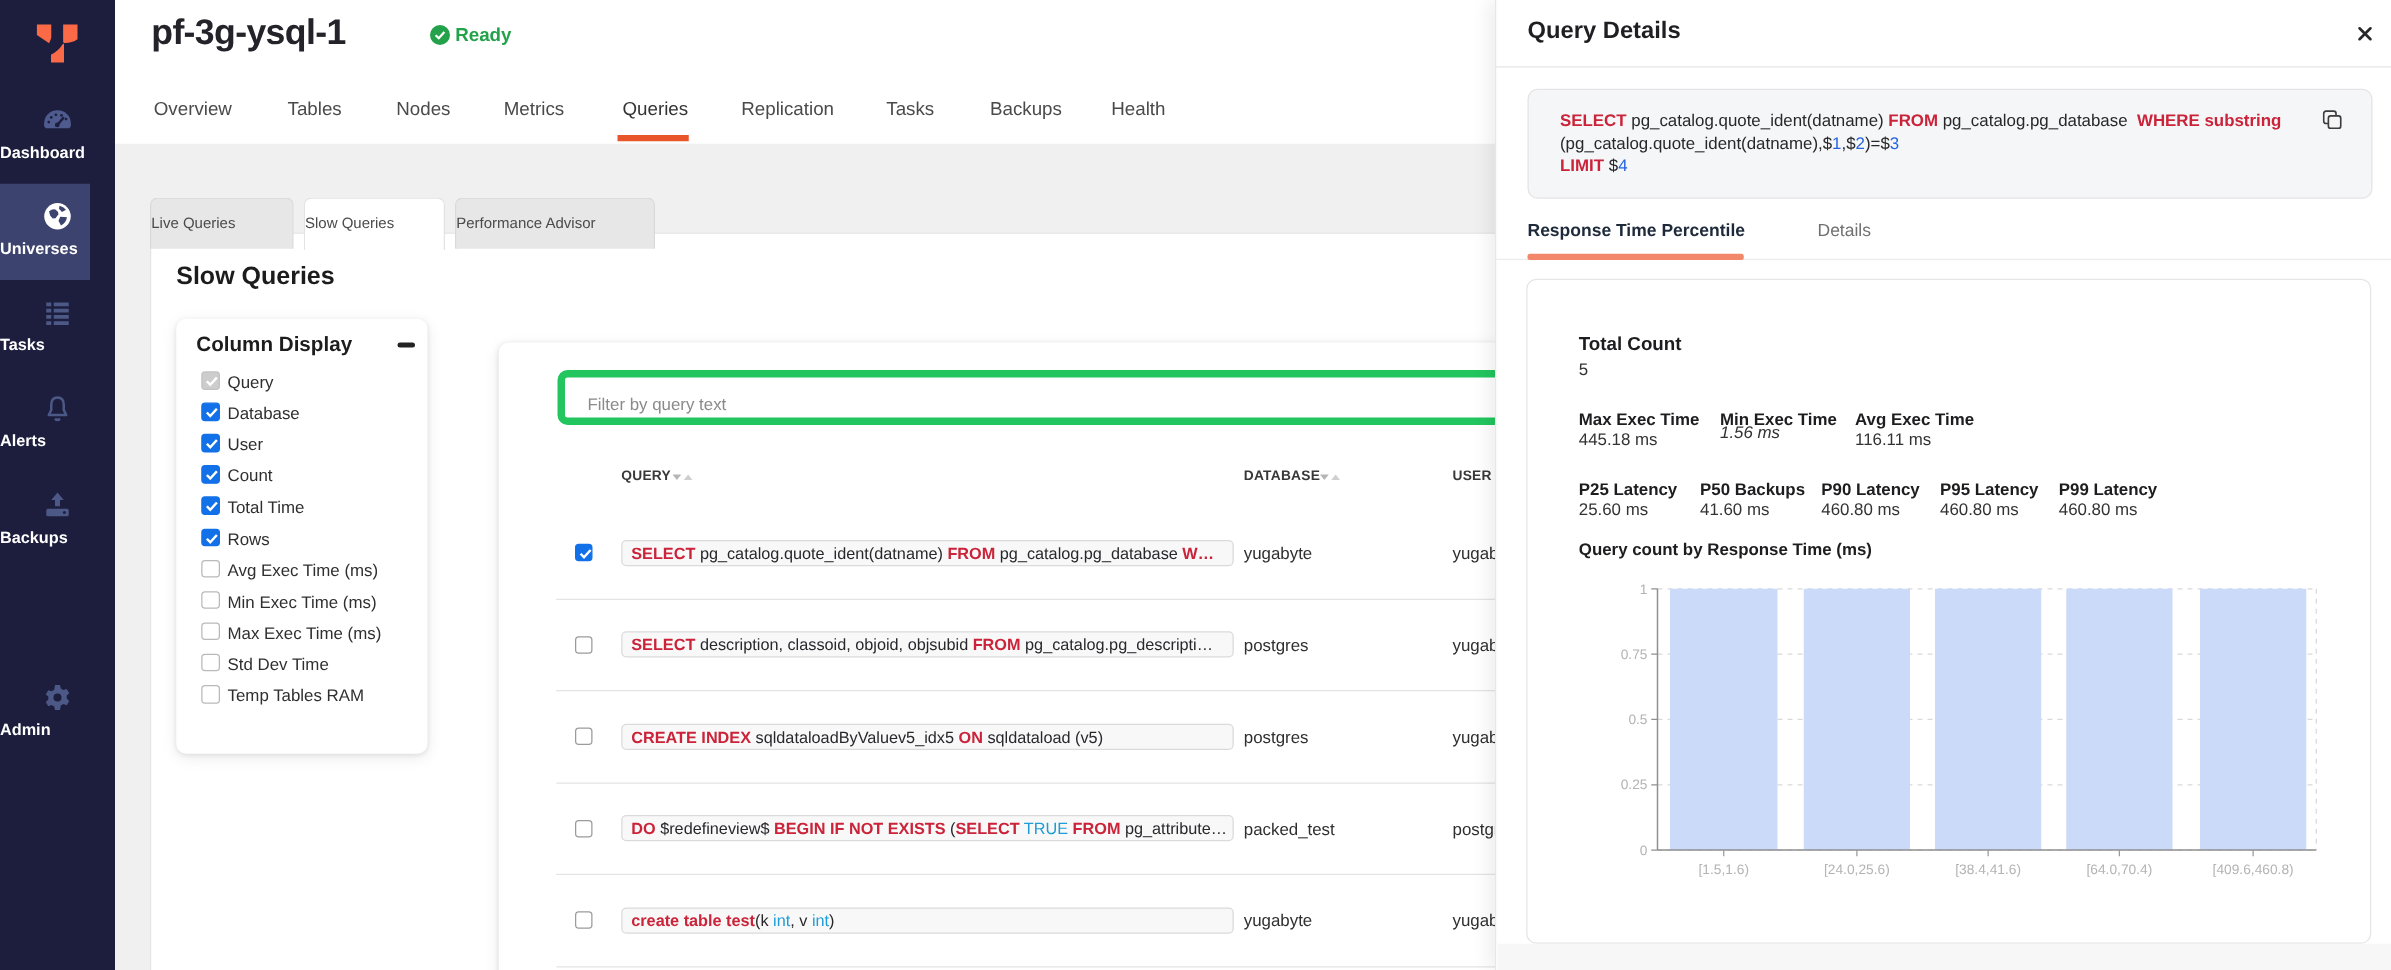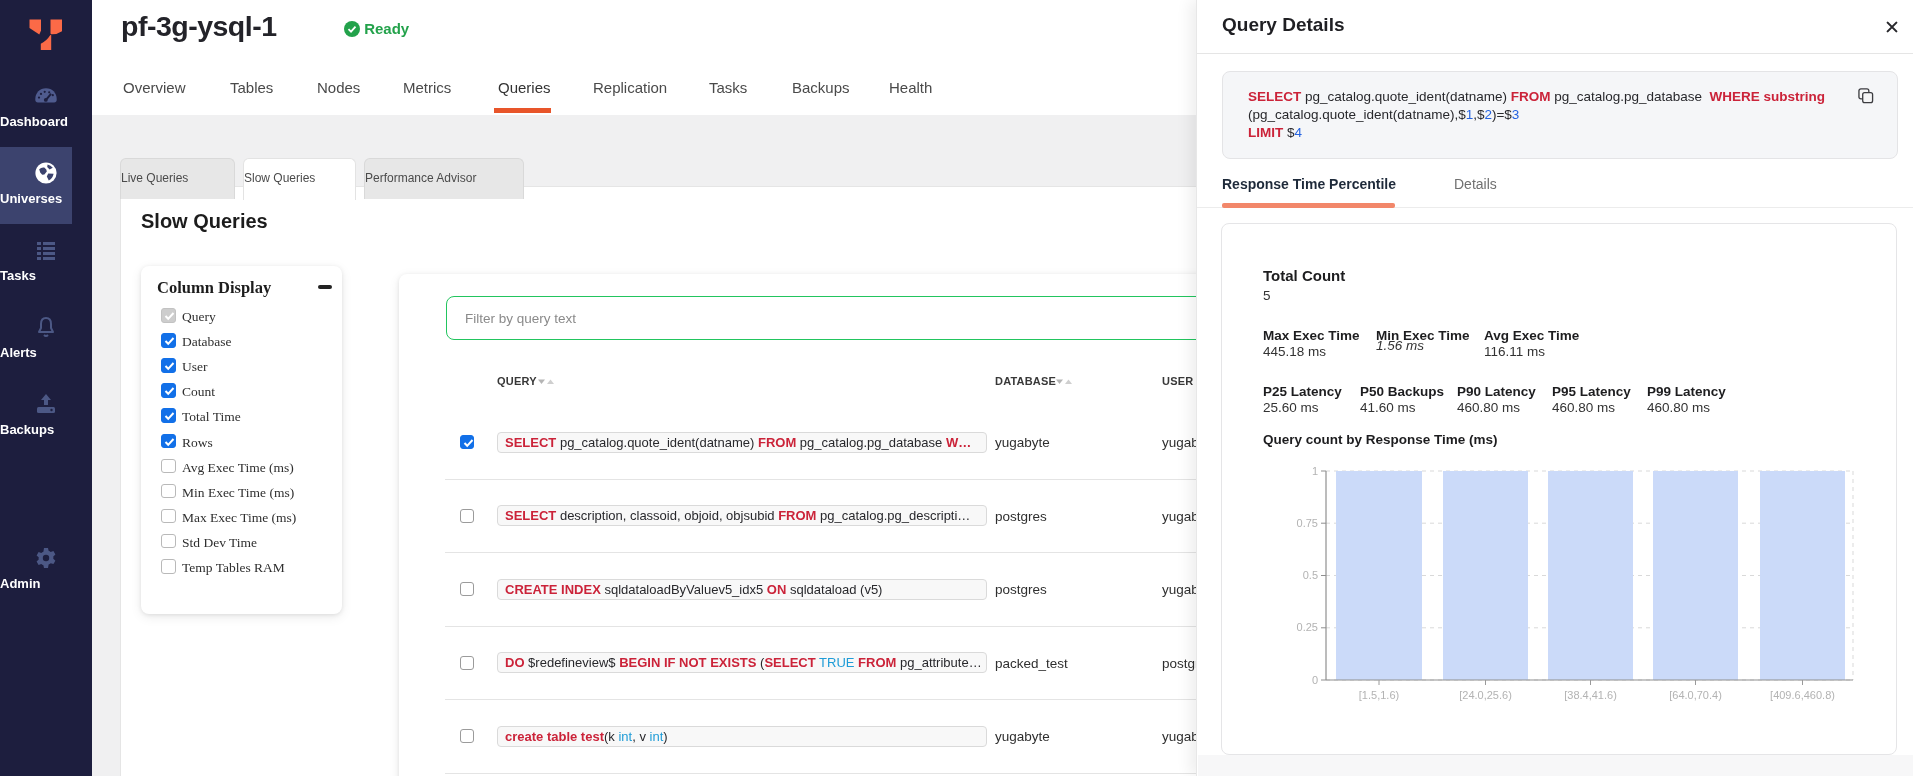--- a/index.html
+++ b/index.html
@@ -20,32 +20,32 @@
 #underline { left:494px; top:108px; width:57px; height:5px; background:#e8552a; }
 
 #graybg { left:92px; top:115px; width:1821px; height:661px; background:#f0f0f1; }
 
 .subtab { position:absolute; top:146px; height:41px; background:#e7e7e7; border:1px solid #d9d9d9; border-bottom:none; border-radius:6px 6px 0 0; font-size:12px; color:#4b4b4b; line-height:39px; z-index:6;margin-top:12px; }
 .subtab.active { background:#fff; color:#4b4b4b; border-color:#e3e3e3; height:42px; z-index:7; }
 
 #maincard { left:120px; top:186px; width:1780px; height:600px; background:#fff; border:1px solid #e5e5e5; border-radius:0 8px 0 0; }
 #sqheading { left:141px; top:210px; font-size:20px; font-weight:bold; color:#1c1c1c; }
 
-#colcard { left:141px; top:266px; width:201px; height:348px; background:#fff; border-radius:8px; box-shadow:0 1px 4px rgba(0,0,0,0.09), 0 3px 12px rgba(0,0,0,0.08); z-index:3;font-family:Liberation Serif, serif; }
+#colcard { left:141px; top:255px; width:201px; height:348px; background:#fff; border-radius:8px; box-shadow:0 1px 4px rgba(0,0,0,0.09), 0 3px 12px rgba(0,0,0,0.08); z-index:3; }
 #colcard h3 { position:absolute; left:16px; top:12px; font-size:16.5px; color:#1d1d1d; }
 #colminus { position:absolute; left:177px; top:19px; width:14px; height:3.5px; border-radius:2px; background:#232323; }
 .ckrow { position:absolute; left:20px; height:15px; }
 .cbx { position:absolute; left:0; top:0; width:14.5px; height:14.5px; border-radius:3px; border:1.5px solid #b9b9b9; background:#fff; }
 .cbx.on { background:#1270e8; border-color:#1270e8; }
 .cbx.dis { background:#cdcdcd; border-color:#c2c2c2; }
 .cbx svg { position:absolute; left:0.5px; top:1px; }
 .ckrow .t { position:absolute; left:21px; top:1px; font-size:13.5px; color:#2f2f2f; white-space:nowrap; }
 
 #tblcard { left:399px; top:274px; width:1499px; height:520px; background:#fff; border-radius:8px; box-shadow:0 1px 4px rgba(0,0,0,0.09), 0 3px 12px rgba(0,0,0,0.08); z-index:2; }
-#filter { left:446px; top:296px; width:1400px; height:44px; border:1px solid #22c55e; border-radius:8px; background:#fff; z-index:5; }
+#filter { left:446px; top:296px; width:1400px; height:44px; border:6px solid #22c55e; border-radius:8px; background:#fff; z-index:5; }
 #filter span { position:absolute; left:18px; top:14px; font-size:13.5px; color:#8a8a8a; }
 .thead { position:absolute; z-index:5; top:375px; font-size:11px; font-weight:bold; color:#383838; letter-spacing:0.2px; }
 .sorticons { position:absolute; z-index:5; }
 .sep { position:absolute; z-index:5; left:445px; width:1440px; height:1px; background:#e4e4e4; }
 .rowck { position:absolute; z-index:5; left:460px; width:14px; height:14px; } .rowck .cbx:not(.on) { border-color:#9b9b9b; }
 .pill { position:absolute; z-index:5; left:497px; width:490px; height:21px; background:#f8f8f8; border:1px solid #dadada; border-radius:4px; font-size:13px; color:#28282c; line-height:19px; padding-left:7px; white-space:nowrap; overflow:hidden; }
 .kw { color:#cb2339; font-weight:bold; }
 .bl { color:#2563e0; }
 .dbcell { position:absolute; z-index:5; left:995px; font-size:13.5px; color:#2f2f2f; }
 .usercell { position:absolute; z-index:5; left:1162px; font-size:13.5px; color:#2f2f2f; }

